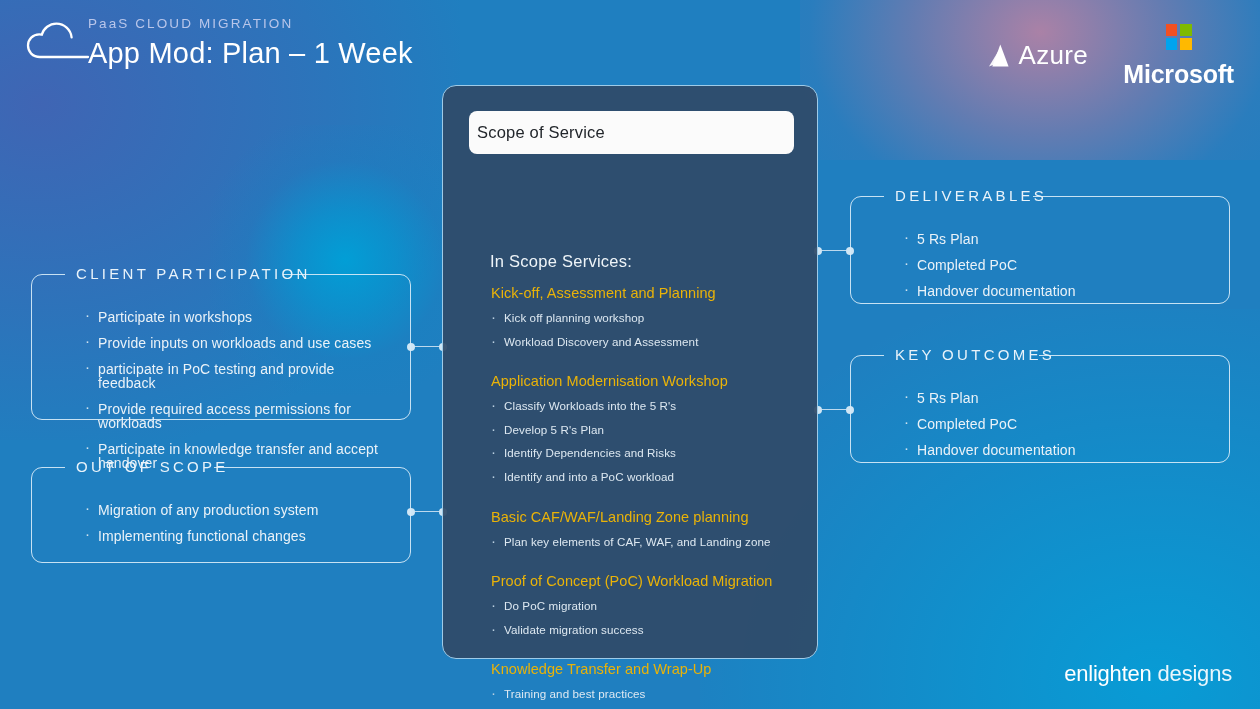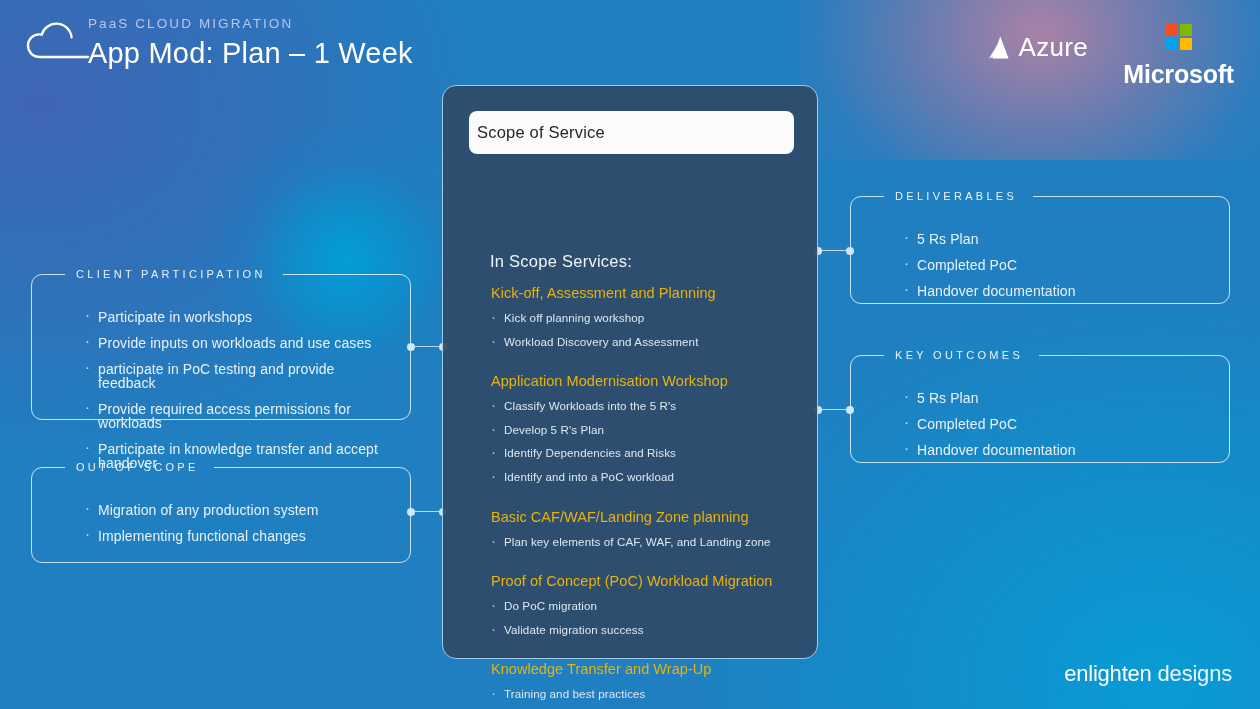--- a/index.html
+++ b/index.html
@@ -69,21 +69,21 @@
   #eyebrow{
     font-size:13.5px; letter-spacing:2.1px; font-weight:400;
     color:#b9c6ea; line-height:1;
   }
   #maintitle{
     font-size:29px; font-weight:400; color:#ffffff;
     letter-spacing:.2px; line-height:1.25; margin-top:4px;
     white-space:nowrap;
   }
 
-  #azure-logo{ position:absolute; right:172px; top:32px; display:flex; align-items:center; gap:5px;text-align:center; }
+  #azure-logo{ position:absolute; right:172px; top:40px; display:flex; align-items:center; gap:5px;text-align:center; }
   #azure-mark{ width:28px; height:28px; }
   #azure-word{ font-size:26px; color:#fff; font-weight:400; letter-spacing:.3px; }
 
   #ms-logo{ position:absolute; right:26px; top:24px; display:flex; align-items:center; gap:10px;flex-direction:column; }
   #ms-squares{ width:26px; height:26px; display:grid; grid-template-columns:1fr 1fr; grid-template-rows:1fr 1fr; gap:2.6px; }
   #ms-word{ font-size:25px; color:#fff; font-weight:600; letter-spacing:-.2px; }
 
   
   #center-panel{
     position:absolute; left:442px; top:85px; width:376px; height:574px;
@@ -123,21 +123,21 @@
   .side-panel{ position:absolute; }
   .sp-box{
     position:absolute; inset:0;
     border:1.25px solid rgba(214,234,247,.92);
     border-radius:11px;
   }
   
   .sp-label{
     position:absolute; top:-9px; left:34px;
     padding:0 11px;
-    font-size:11px; letter-spacing:3.3px; font-weight:400;
+    font-size:15px; letter-spacing:3.3px; font-weight:400;
     color:#e9f3fa; white-space:nowrap; line-height:18px;
   }
   .sp-items{ position:absolute; left:54px; top:36px; right:18px; }
   .s-item{
     font-size:14px; color:#eaf2f8; letter-spacing:.1px;
     line-height:1; margin-bottom:12px; padding-left:13px; position:relative;
   }
   .s-item::before{
     content:"·"; position:absolute; left:0; top:-3px;
     color:#cfe2ee; font-size:15px; line-height:1;

